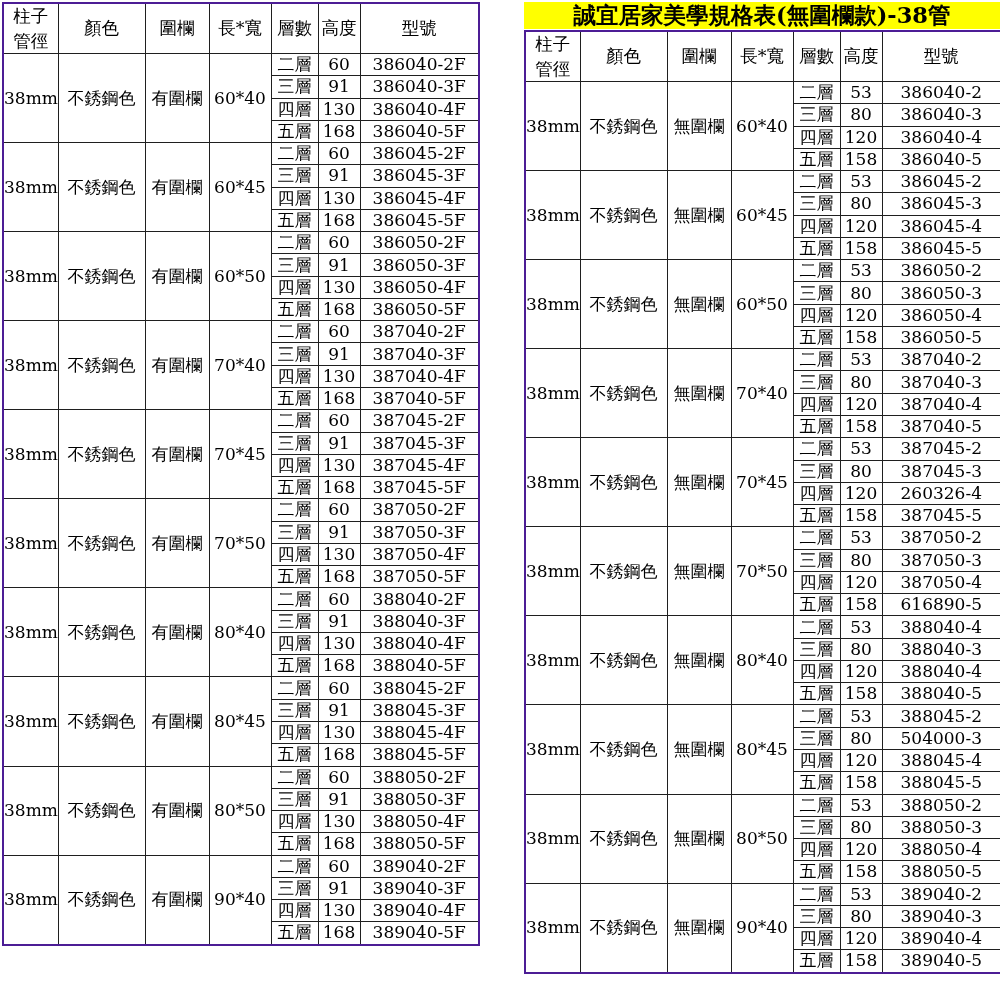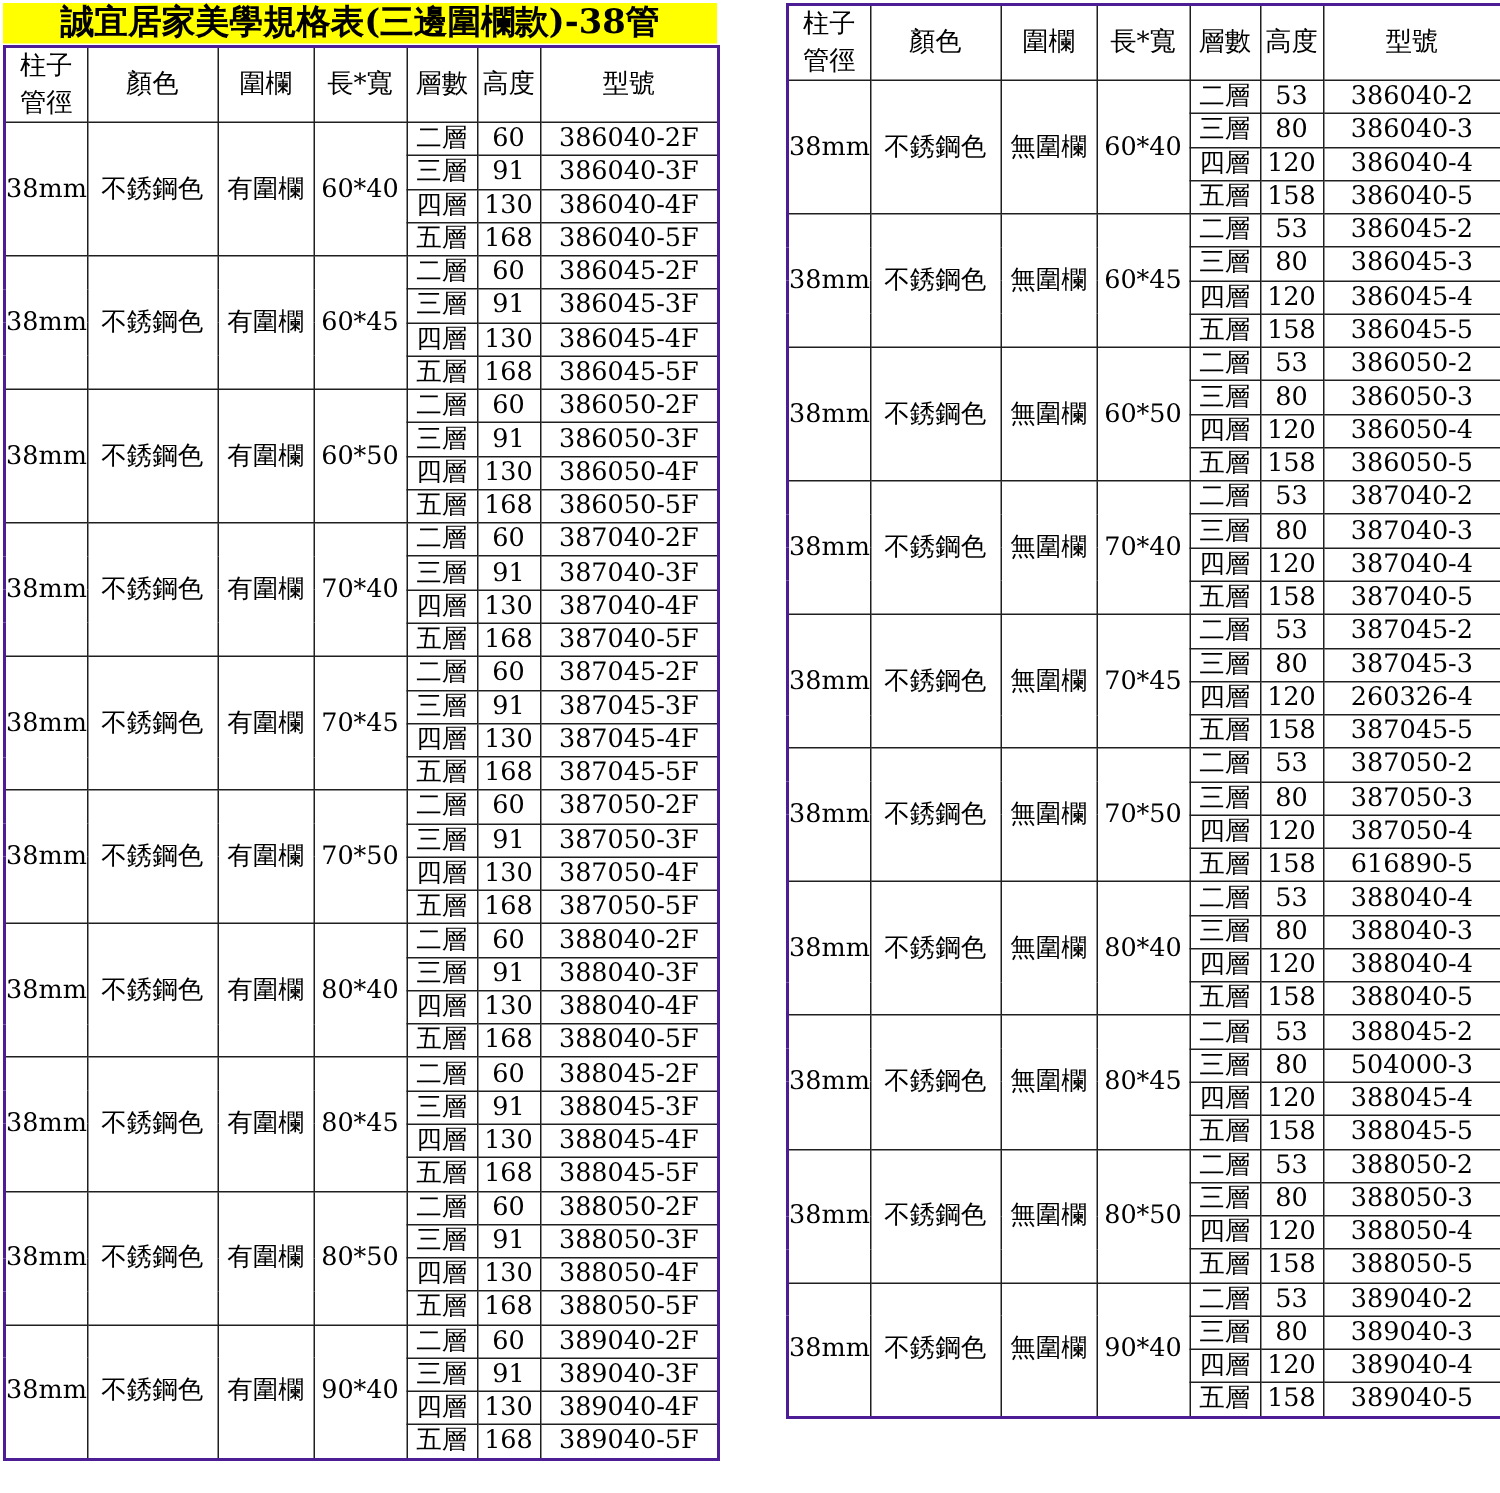--- a/index.html
+++ b/index.html
@@ -70,21 +70,20 @@
   col.c-layer  { width: 47px; }
   col.c-height { width: 42px; }
   col.c-model  { width: 119px; }
 </style>
 </head>
 <body>
 
 <div class="wrap">
 
   <div class="spec">
-    <div class="title">誠宜居家美學規格表(三邊圍欄款)-38管</div>
     <table class="spec-tbl">
       <colgroup>
         <col class="c-pipe">
           <col class="c-color">
           <col class="c-fence">
           <col class="c-size">
         <col class="c-layer">
           <col class="c-height">
           <col class="c-model">
       </colgroup>
@@ -339,20 +338,21 @@
           <tr>
             <td>五層</td>
             <td>168</td>
             <td>389040-5F</td>
           </tr>
         </tbody>
       </table>
   </div>
 
   <div class="spec">
+    <div class="title">誠宜居家美學規格表(無圍欄款)-38管</div>
     <table class="spec-tbl">
       <colgroup>
         <col class="c-pipe">
           <col class="c-color">
           <col class="c-fence">
           <col class="c-size">
         <col class="c-layer">
           <col class="c-height">
           <col class="c-model">
       </colgroup>

